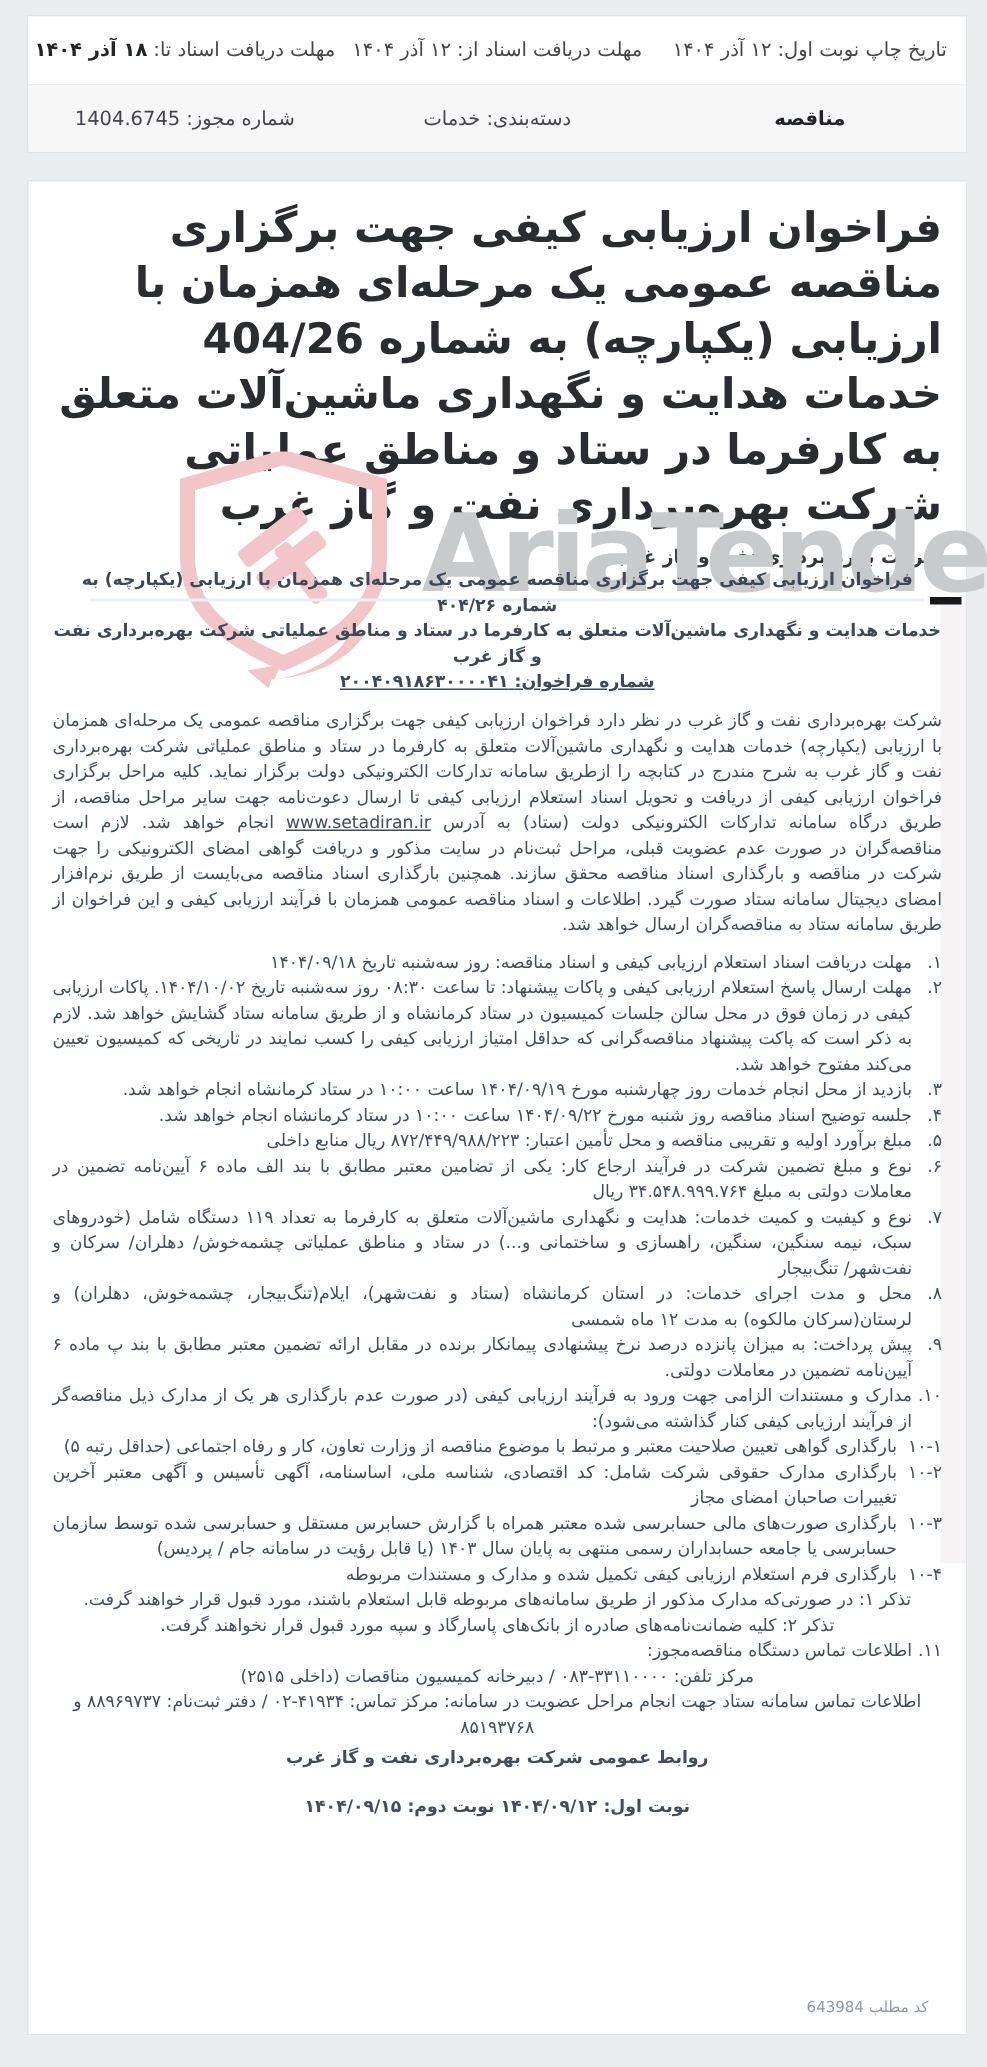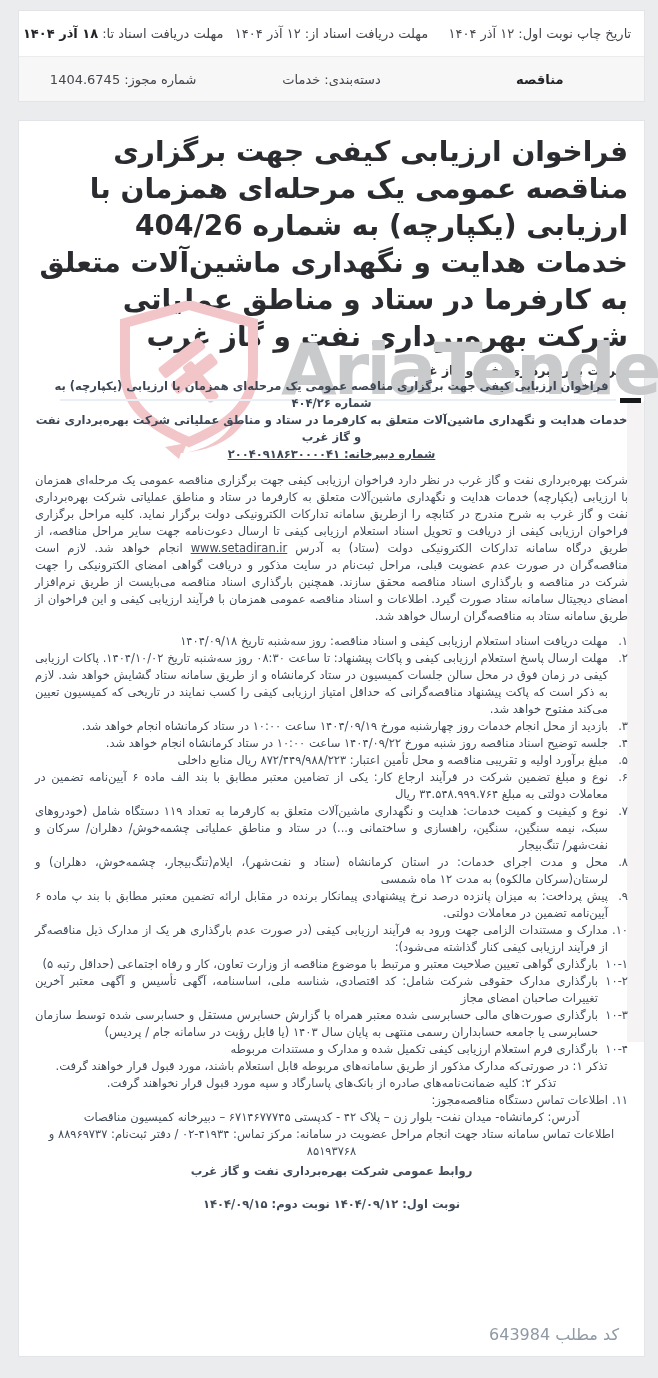--- a/index.html
+++ b/index.html
@@ -48,21 +48,21 @@
   .li{display:flex;}
   .li .num{flex:0 0 20px;white-space:nowrap;}
   .li.sub .num{flex:0 0 30px;}
   .li .txt{flex:1;text-align:justify;}
   .line{margin:0;text-align:center;}
   .center-bold{margin:16px;text-align:center;font-weight:bold;}
   .center-bold.first{margin-top:3px;}
   
   .post-code{
     position:absolute;bottom:12px;right:25px;
-    font-size:16px;color:#8f99a4;white-space:nowrap;
+    font-size:10px;color:#8f99a4;white-space:nowrap;
   }
   
   .wm{position:absolute;top:0;left:0;width:658px;height:1378px;pointer-events:none;}
   .wm-shield{position:absolute;top:301px;left:117px;}
   .wm-brand{
     position:absolute;top:327px;left:281px;
     font-family:"DejaVu Sans",sans-serif;font-weight:bold;
     font-size:72px;letter-spacing:-3px;color:#c9cacc;
     direction:ltr;white-space:nowrap;z-index:2;
   }
@@ -105,21 +105,21 @@
 
 <div class="main-card">
   <h1 class="title">فراخوان ارزیابی کیفی جهت برگزاری مناقصه عمومی یک مرحله‌ای همزمان با ارزیابی (یکپارچه) به شماره 404/26 خدمات هدایت و نگهداری ماشین‌آلات متعلق به کارفرما در ستاد و مناطق عملیاتی شرکت بهره‌برداری نفت و گاز غرب</h1>
   <div class="subtitle">شرکت بهره برداری نفت و گاز غرب</div>
 
   <div class="scan">
 
 
     <p class="doc-head">فراخوان ارزیابی کیفی جهت برگزاری مناقصه عمومی یک مرحله‌ای همزمان با ارزیابی (یکپارچه) به شماره ۴۰۴/۲۶</p>
     <p class="doc-head">خدمات هدایت و نگهداری ماشین‌آلات متعلق به کارفرما در ستاد و مناطق عملیاتی شرکت بهره‌برداری نفت و گاز غرب</p>
-    <p class="doc-head"><span class="u"><span>شماره دبیرخانه:</span> <span>۲۰۰۴۰۹۱۸۶۳۰۰۰۰۴۱</span></span></p>
+    <p class="doc-head"><span class="u"><span>شماره فراخوان:</span> <span>۲۰۰۴۰۹۱۸۶۳۰۰۰۰۴۱</span></span></p>
 
     <p class="intro"><span>شرکت بهره‌برداری نفت و گاز غرب در نظر دارد فراخوان ارزیابی کیفی جهت برگزاری مناقصه عمومی یک مرحله‌ای همزمان با ارزیابی (یکپارچه) خدمات هدایت و نگهداری ماشین‌آلات متعلق به کارفرما در ستاد و مناطق عملیاتی شرکت بهره‌برداری نفت و گاز غرب به شرح مندرج در کتابچه را ازطریق سامانه تدارکات الکترونیکی دولت برگزار نماید. کلیه مراحل برگزاری فراخوان ارزیابی کیفی از دریافت و تحویل اسناد استعلام ارزیابی کیفی تا ارسال دعوت‌نامه جهت سایر مراحل مناقصه، از طریق درگاه سامانه تدارکات الکترونیکی دولت (ستاد) به آدرس </span><span class="u">www.setadiran.ir</span><span> انجام خواهد شد. لازم است مناقصه‌گران در صورت عدم عضویت قبلی، مراحل ثبت‌نام در سایت مذکور و دریافت گواهی امضای الکترونیکی را جهت شرکت در مناقصه و بارگذاری اسناد مناقصه محقق سازند. همچنین بارگذاری اسناد مناقصه می‌بایست از طریق نرم‌افزار امضای دیجیتال سامانه ستاد صورت گیرد. اطلاعات و اسناد مناقصه عمومی همزمان با فرآیند ارزیابی کیفی و این فراخوان از طریق سامانه ستاد به مناقصه‌گران ارسال خواهد شد.</span></p>
 
     <div class="list">
       <div class="li">
           <span class="num">۱.</span>
           <span class="txt">مهلت دریافت اسناد استعلام ارزیابی کیفی و اسناد مناقصه: روز سه‌شنبه تاریخ ۱۴۰۴/۰۹/۱۸</span>
         </div>
       <div class="li">
           <span class="num">۲.</span>
@@ -176,21 +176,21 @@
         </div>
 
       <p class="line">تذکر ۱: در صورتی‌که مدارک مذکور از طریق سامانه‌های مربوطه قابل استعلام باشند، مورد قبول قرار خواهند گرفت.</p>
       <p class="line">تذکر ۲: کلیه ضمانت‌نامه‌های صادره از بانک‌های پاسارگاد و سپه مورد قبول قرار نخواهند گرفت.</p>
 
       <div class="li">
           <span class="num">۱۱.</span>
           <span class="txt">اطلاعات تماس دستگاه مناقصه‌مجوز:</span>
         </div>
 
-      <p class="line">آدرس: کرمانشاه- میدان نفت- بلوار زن – پلاک ۴۲ - کدپستی ۶۷۱۴۶۷۷۷۴۵ – دبیرخانه کمیسیون مناقصات</p>
+      <p class="line">مرکز تلفن: ۳۳۱۱۰۰۰۰-۰۸۳ / دبیرخانه کمیسیون مناقصات (داخلی ۲۵۱۵)</p>
       <p class="line">اطلاعات تماس سامانه ستاد جهت انجام مراحل عضویت در سامانه: مرکز تماس: ۴۱۹۳۴-۰۲ / دفتر ثبت‌نام: ۸۸۹۶۹۷۳۷ و ۸۵۱۹۳۷۶۸</p>
 
       <p class="center-bold first">روابط عمومی شرکت بهره‌برداری نفت و گاز غرب</p>
       <p class="center-bold">نوبت اول: ۱۴۰۴/۰۹/۱۲   نوبت دوم: ۱۴۰۴/۰۹/۱۵</p>
     </div>
   </div>
 
   <div class="post-code">
     <span>کد مطلب</span>
     <span>643984</span>

